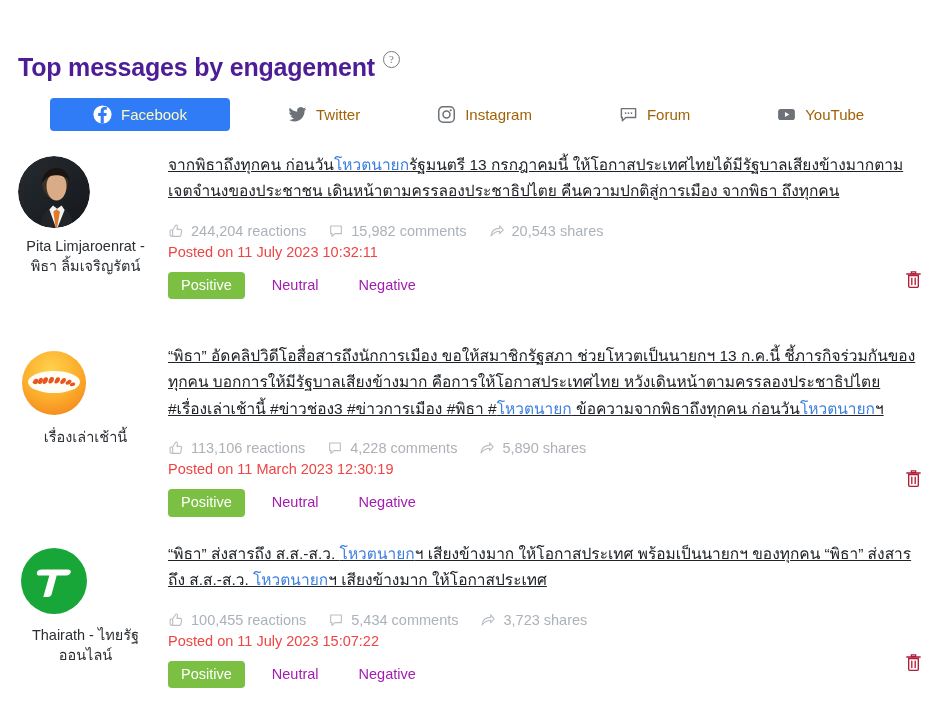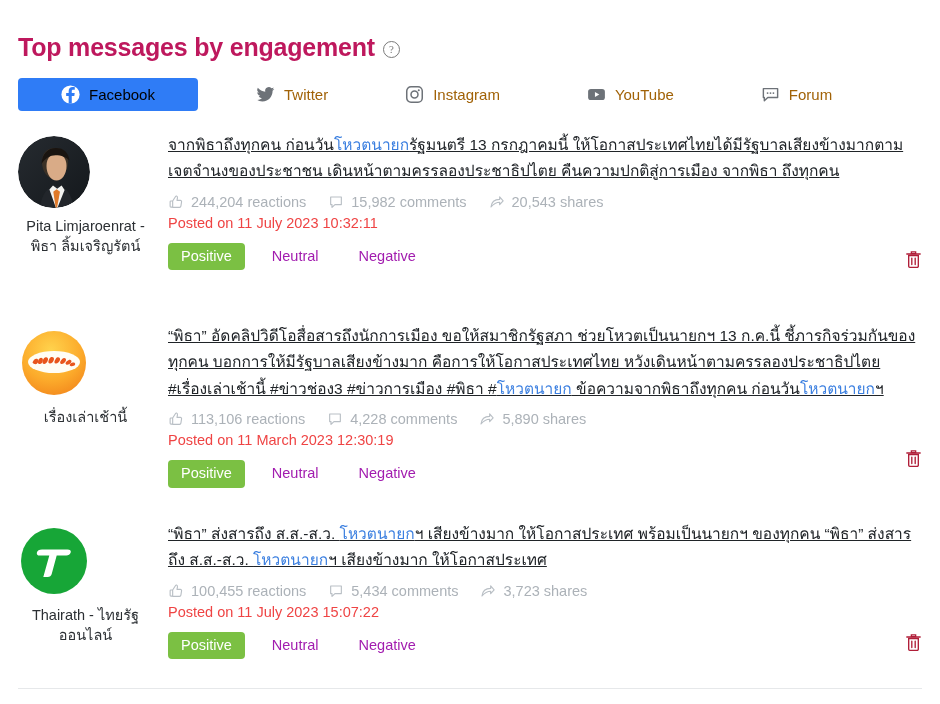--- a/index.html
+++ b/index.html
@@ -21,23 +21,24 @@
   
   .header {
     padding: 34px 0 0 18px;
     display: flex;
     align-items: center;
     gap: 8px;
   }
   .page-title {
     font-size: 25px;
     font-weight: bold;
-    color: #be185d;
+    color: #4c1d95;
     letter-spacing: -0.2px;
     line-height: 1.1;
+    margin-top: 20px;
   }
   .help-icon {
     width: 17px; height: 17px;
     border-radius: 50%;
     border: 1.4px solid #7a7a7a;
     color: #7a7a7a;
     font-size: 11px;
     line-height: 14px;
     text-align: center;
     font-weight: normal;
@@ -63,24 +64,25 @@
     padding: 0 16px;
     font-size: 15px;
     color: #a16207;
     cursor: pointer;
     border-radius: 4px;
     white-space: nowrap;
   }
   .tab .tab-label { line-height: 33px; }
   .tab-fb {
     background: #2f7cf6;
-    color: #000000;
+    color: #fef9c3;
     width: 180px;
     justify-content: center;
     padding: 0;
+    margin-left: 32px;
   }
   .tab-tw { margin-left: 42px; }
   .tab-ig { margin-left: 45px; }
   .tab-fo { margin-left: 55px; }
   .tab-yt { margin-left: 55px; }
   .tab-ico { display: inline-flex; align-items: center; justify-content: center; }
 
   
   .posts { margin-top: 16px; }
   .post {
@@ -121,21 +123,21 @@
   .post-text {
     font-size: 15.5px;
     line-height: 1.72;
     color: #202428;
     word-break: break-word;
     text-decoration: underline;
   }
   .post-text .hl { color: #3b7fe0; }
 
   .metrics {
-    margin-top: 9px;
+    margin-top: 18px;
     display: flex;
     align-items: center;
     gap: 22px;
     color: #acb2b8;
     font-size: 14.5px;
   }
   .metric { display: inline-flex; align-items: center; gap: 7px; }
   .metric svg { display:block; }
 
   .posted {
@@ -219,40 +221,40 @@
       <span class="tab-ico">
         <svg width="19" height="19" viewBox="0 0 24 24">
           <rect x="2.2" y="2.2" width="19.6" height="19.6" rx="5.4" fill="none" stroke="#6d7278" stroke-width="1.9"></rect>
           <circle cx="12" cy="12" r="4.4" fill="none" stroke="#6d7278" stroke-width="1.9"></circle>
           <circle cx="17.4" cy="6.6" r="1.3" fill="#6d7278"></circle>
         </svg>
       </span>
       <span class="tab-label">Instagram</span>
     </div>
 
-    <div class="tab tab-yt">
-      <span class="tab-ico">
-        <svg width="19" height="19" viewBox="0 0 24 24">
-          <rect x="1.4" y="5" width="21.2" height="14" rx="3.6" fill="#6d7278"></rect>
-          <path d="M10 8.9l5.6 3.1-5.6 3.1z" fill="#ffffff"></path>
-        </svg>
-      </span>
-      <span class="tab-label">YouTube</span>
-    </div>
-
     <div class="tab tab-fo">
       <span class="tab-ico">
         <svg width="19" height="19" viewBox="0 0 24 24">
           <path d="M3 4.6h18v11.2H8.6L4.2 19.8v-4h-1.2z" fill="none" stroke="#6d7278" stroke-width="1.8" stroke-linejoin="round"></path>
           <circle cx="8.3" cy="10.2" r="1.15" fill="#6d7278"></circle>
           <circle cx="12" cy="10.2" r="1.15" fill="#6d7278"></circle>
           <circle cx="15.7" cy="10.2" r="1.15" fill="#6d7278"></circle>
         </svg>
       </span>
       <span class="tab-label">Forum</span>
+    </div>
+
+    <div class="tab tab-yt">
+      <span class="tab-ico">
+        <svg width="19" height="19" viewBox="0 0 24 24">
+          <rect x="1.4" y="5" width="21.2" height="14" rx="3.6" fill="#6d7278"></rect>
+          <path d="M10 8.9l5.6 3.1-5.6 3.1z" fill="#ffffff"></path>
+        </svg>
+      </span>
+      <span class="tab-label">YouTube</span>
     </div>
   </div>
 
   <div class="posts">
 
     <div class="post post-1">
       <div class="author">
         <div class="avatar">
           <svg viewBox="0 0 72 72">
             <defs>

